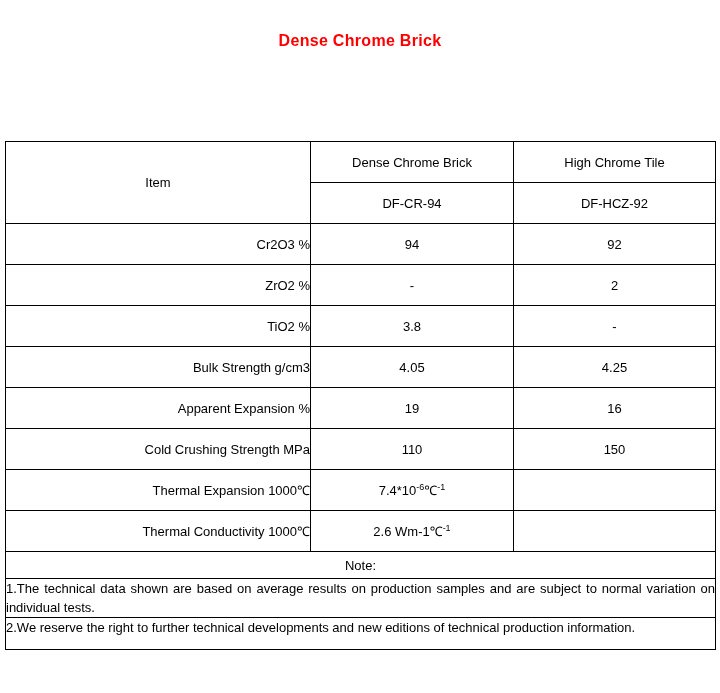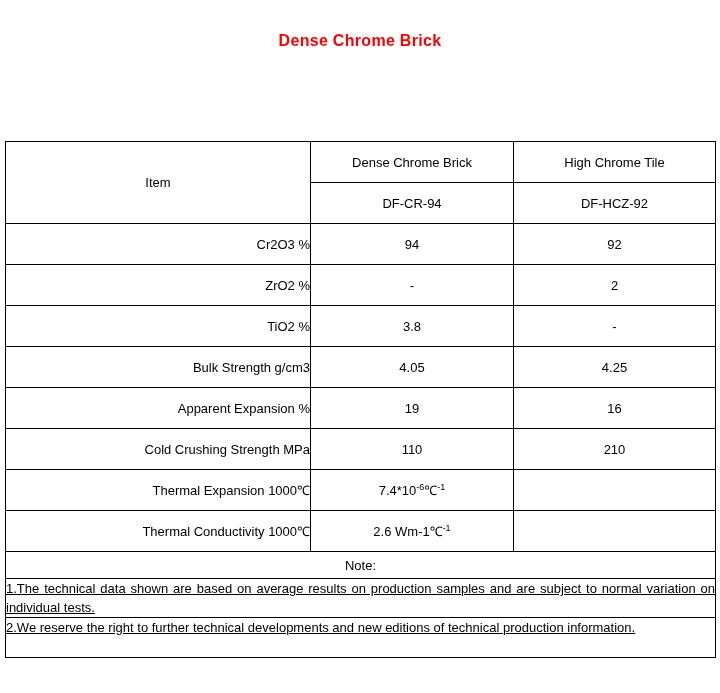--- a/index.html
+++ b/index.html
@@ -79,23 +79,22 @@
     padding: 6px 8px 6px 8px;
     font-size: 13px;
     height: 26px;
   }
   .note-body {
     text-align: justify;
     text-align-last: left;
     padding: 5px 8px 6px 8px;
     font-size: 13px;
     line-height: 19px;
-    text-decoration: underline;
   }
-  .note-body.last { padding-bottom: 20px; }
+  .note-body.last { padding-bottom: 12px; }
 </style>
 </head>
 <body>
 
 <div class="page-title">Dense Chrome Brick</div>
 
 <div class="table-wrap">
   <table class="spec">
     <colgroup>
       <col class="c-item">
@@ -134,21 +133,21 @@
         <td class="row-val">4.25</td>
       </tr>
       <tr>
         <td class="row-label">Apparent Expansion   %</td>
         <td class="row-val">19</td>
         <td class="row-val">16</td>
       </tr>
       <tr>
         <td class="row-label">Cold Crushing Strength   MPa</td>
         <td class="row-val">110</td>
-        <td class="row-val">210</td>
+        <td class="row-val">150</td>
       </tr>
       <tr>
         <td class="row-label">Thermal Expansion 1000℃</td>
         <td class="row-val">7.4*10<sup>-6</sup>℃<sup>-1</sup></td>
         <td class="row-val"></td>
       </tr>
       <tr>
         <td class="row-label">Thermal Conductivity 1000℃</td>
         <td class="row-val">2.6 Wm-1℃<sup>-1</sup></td>
         <td class="row-val"></td>

